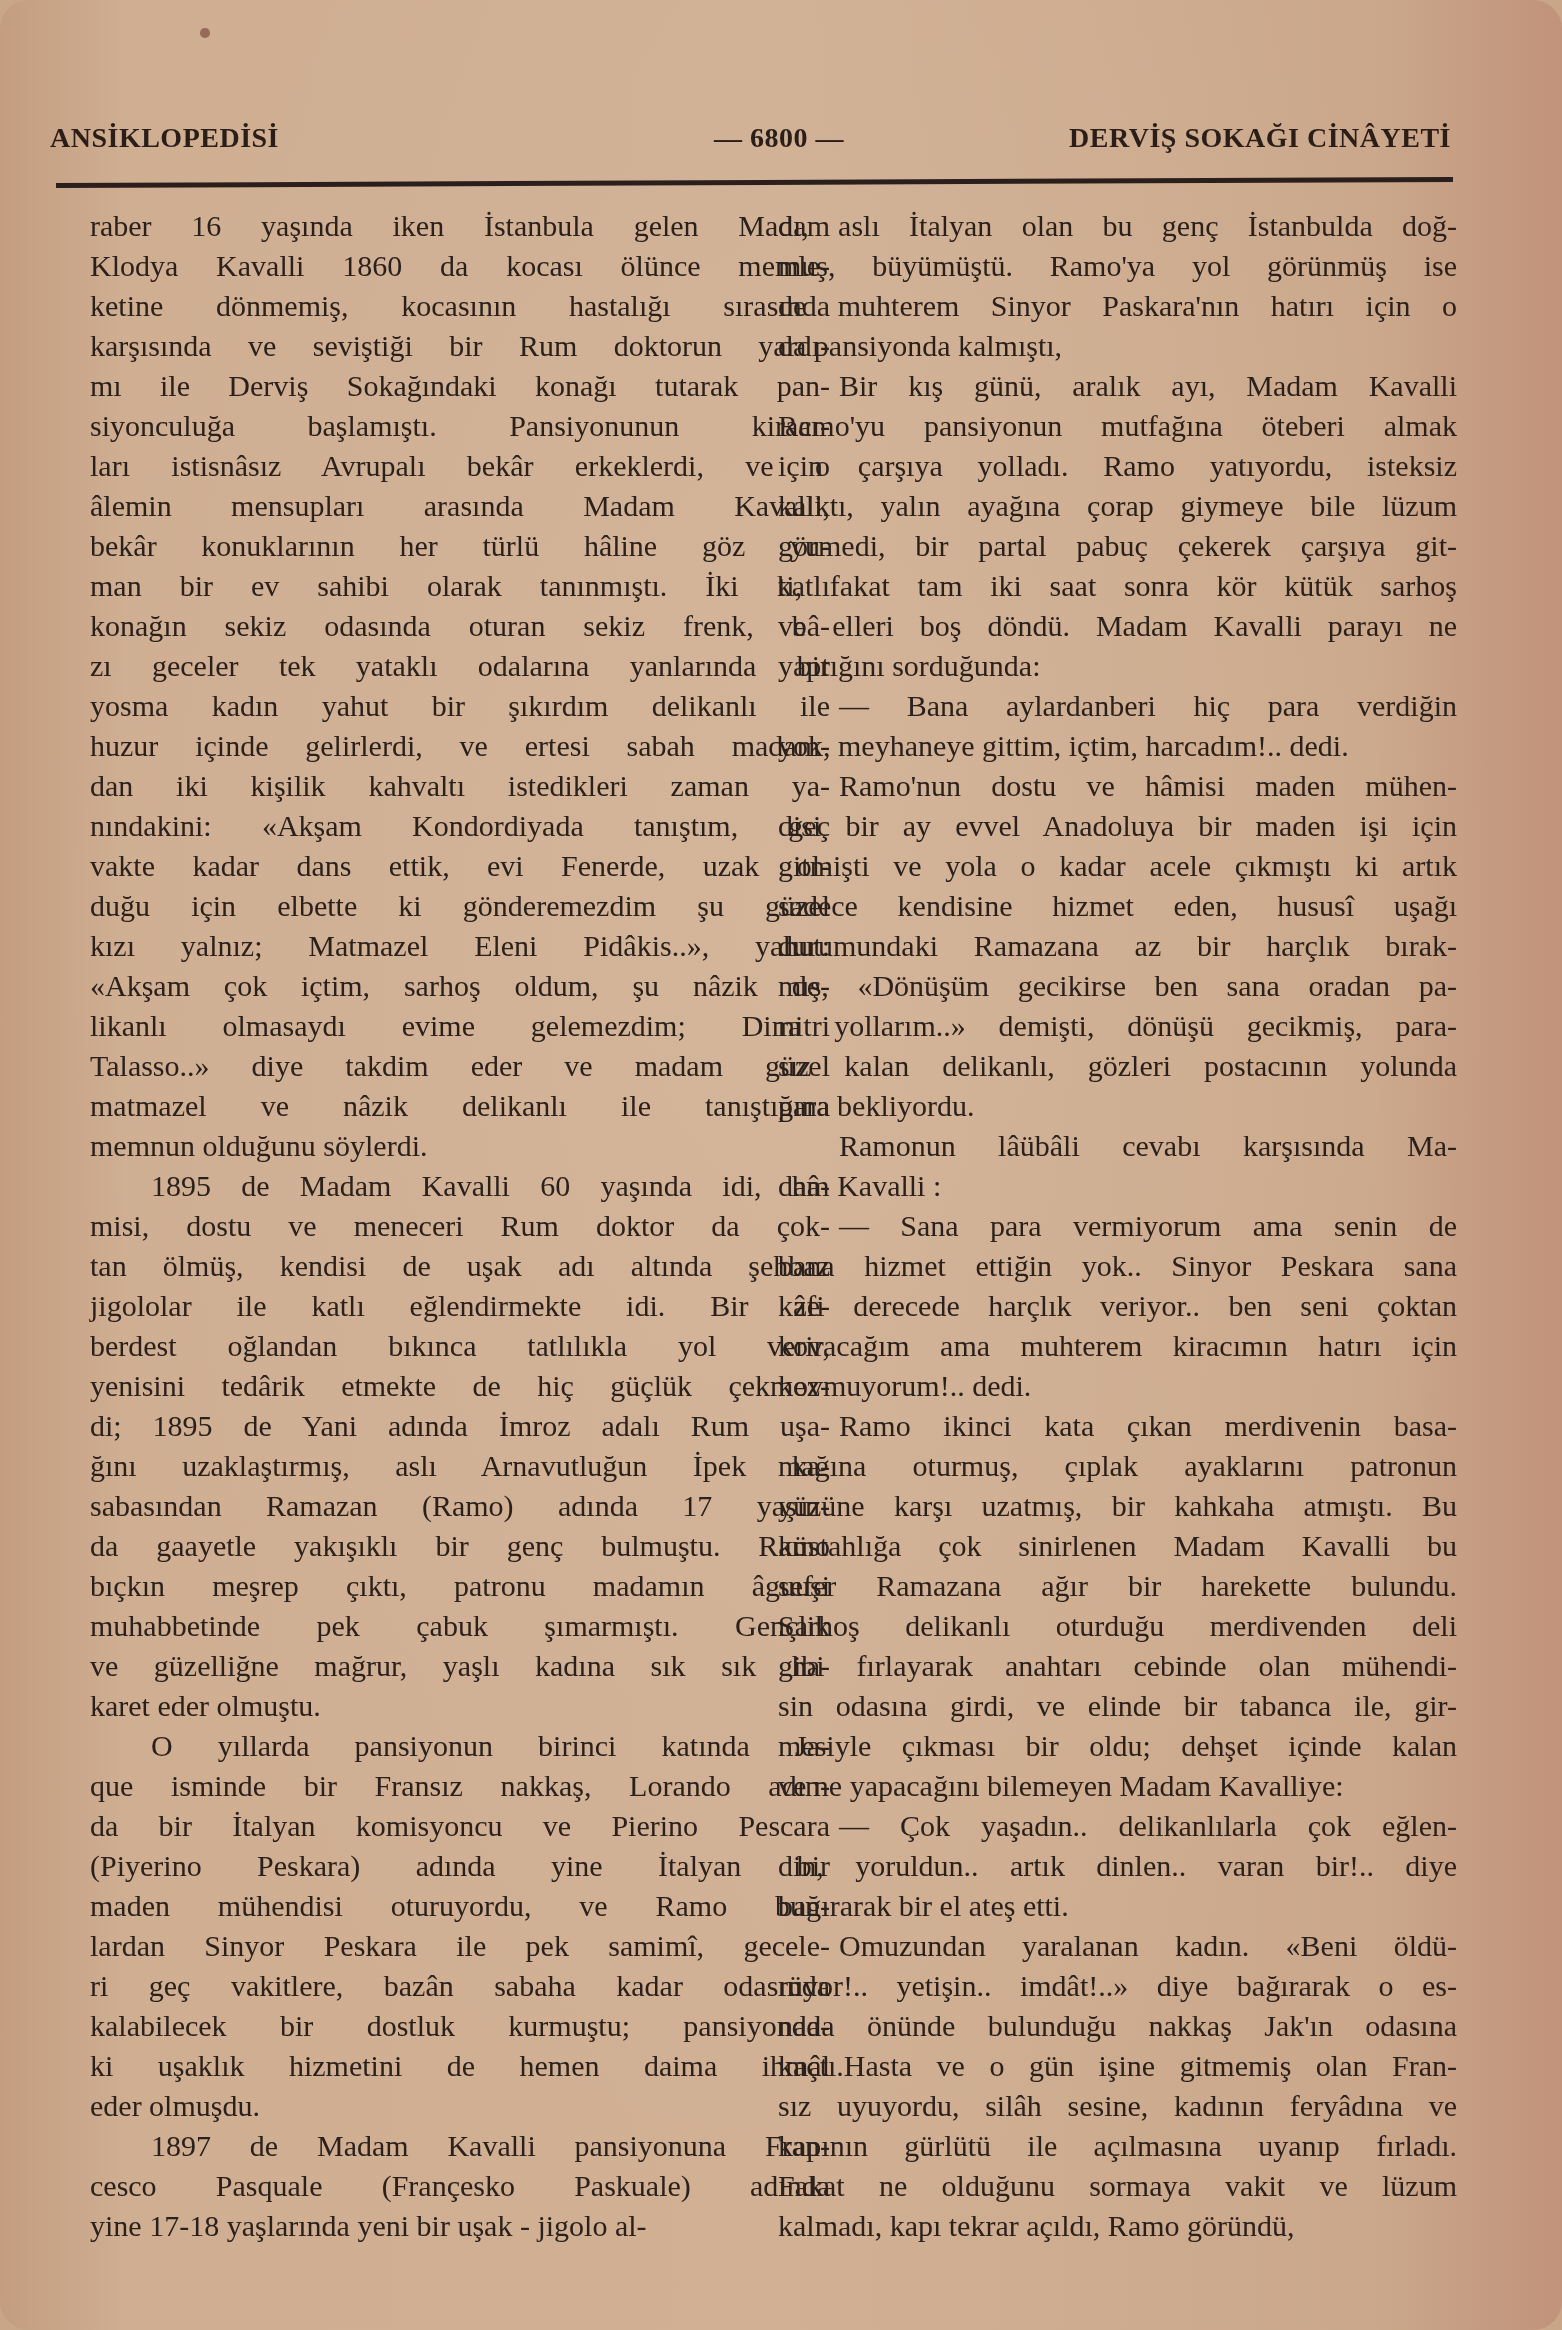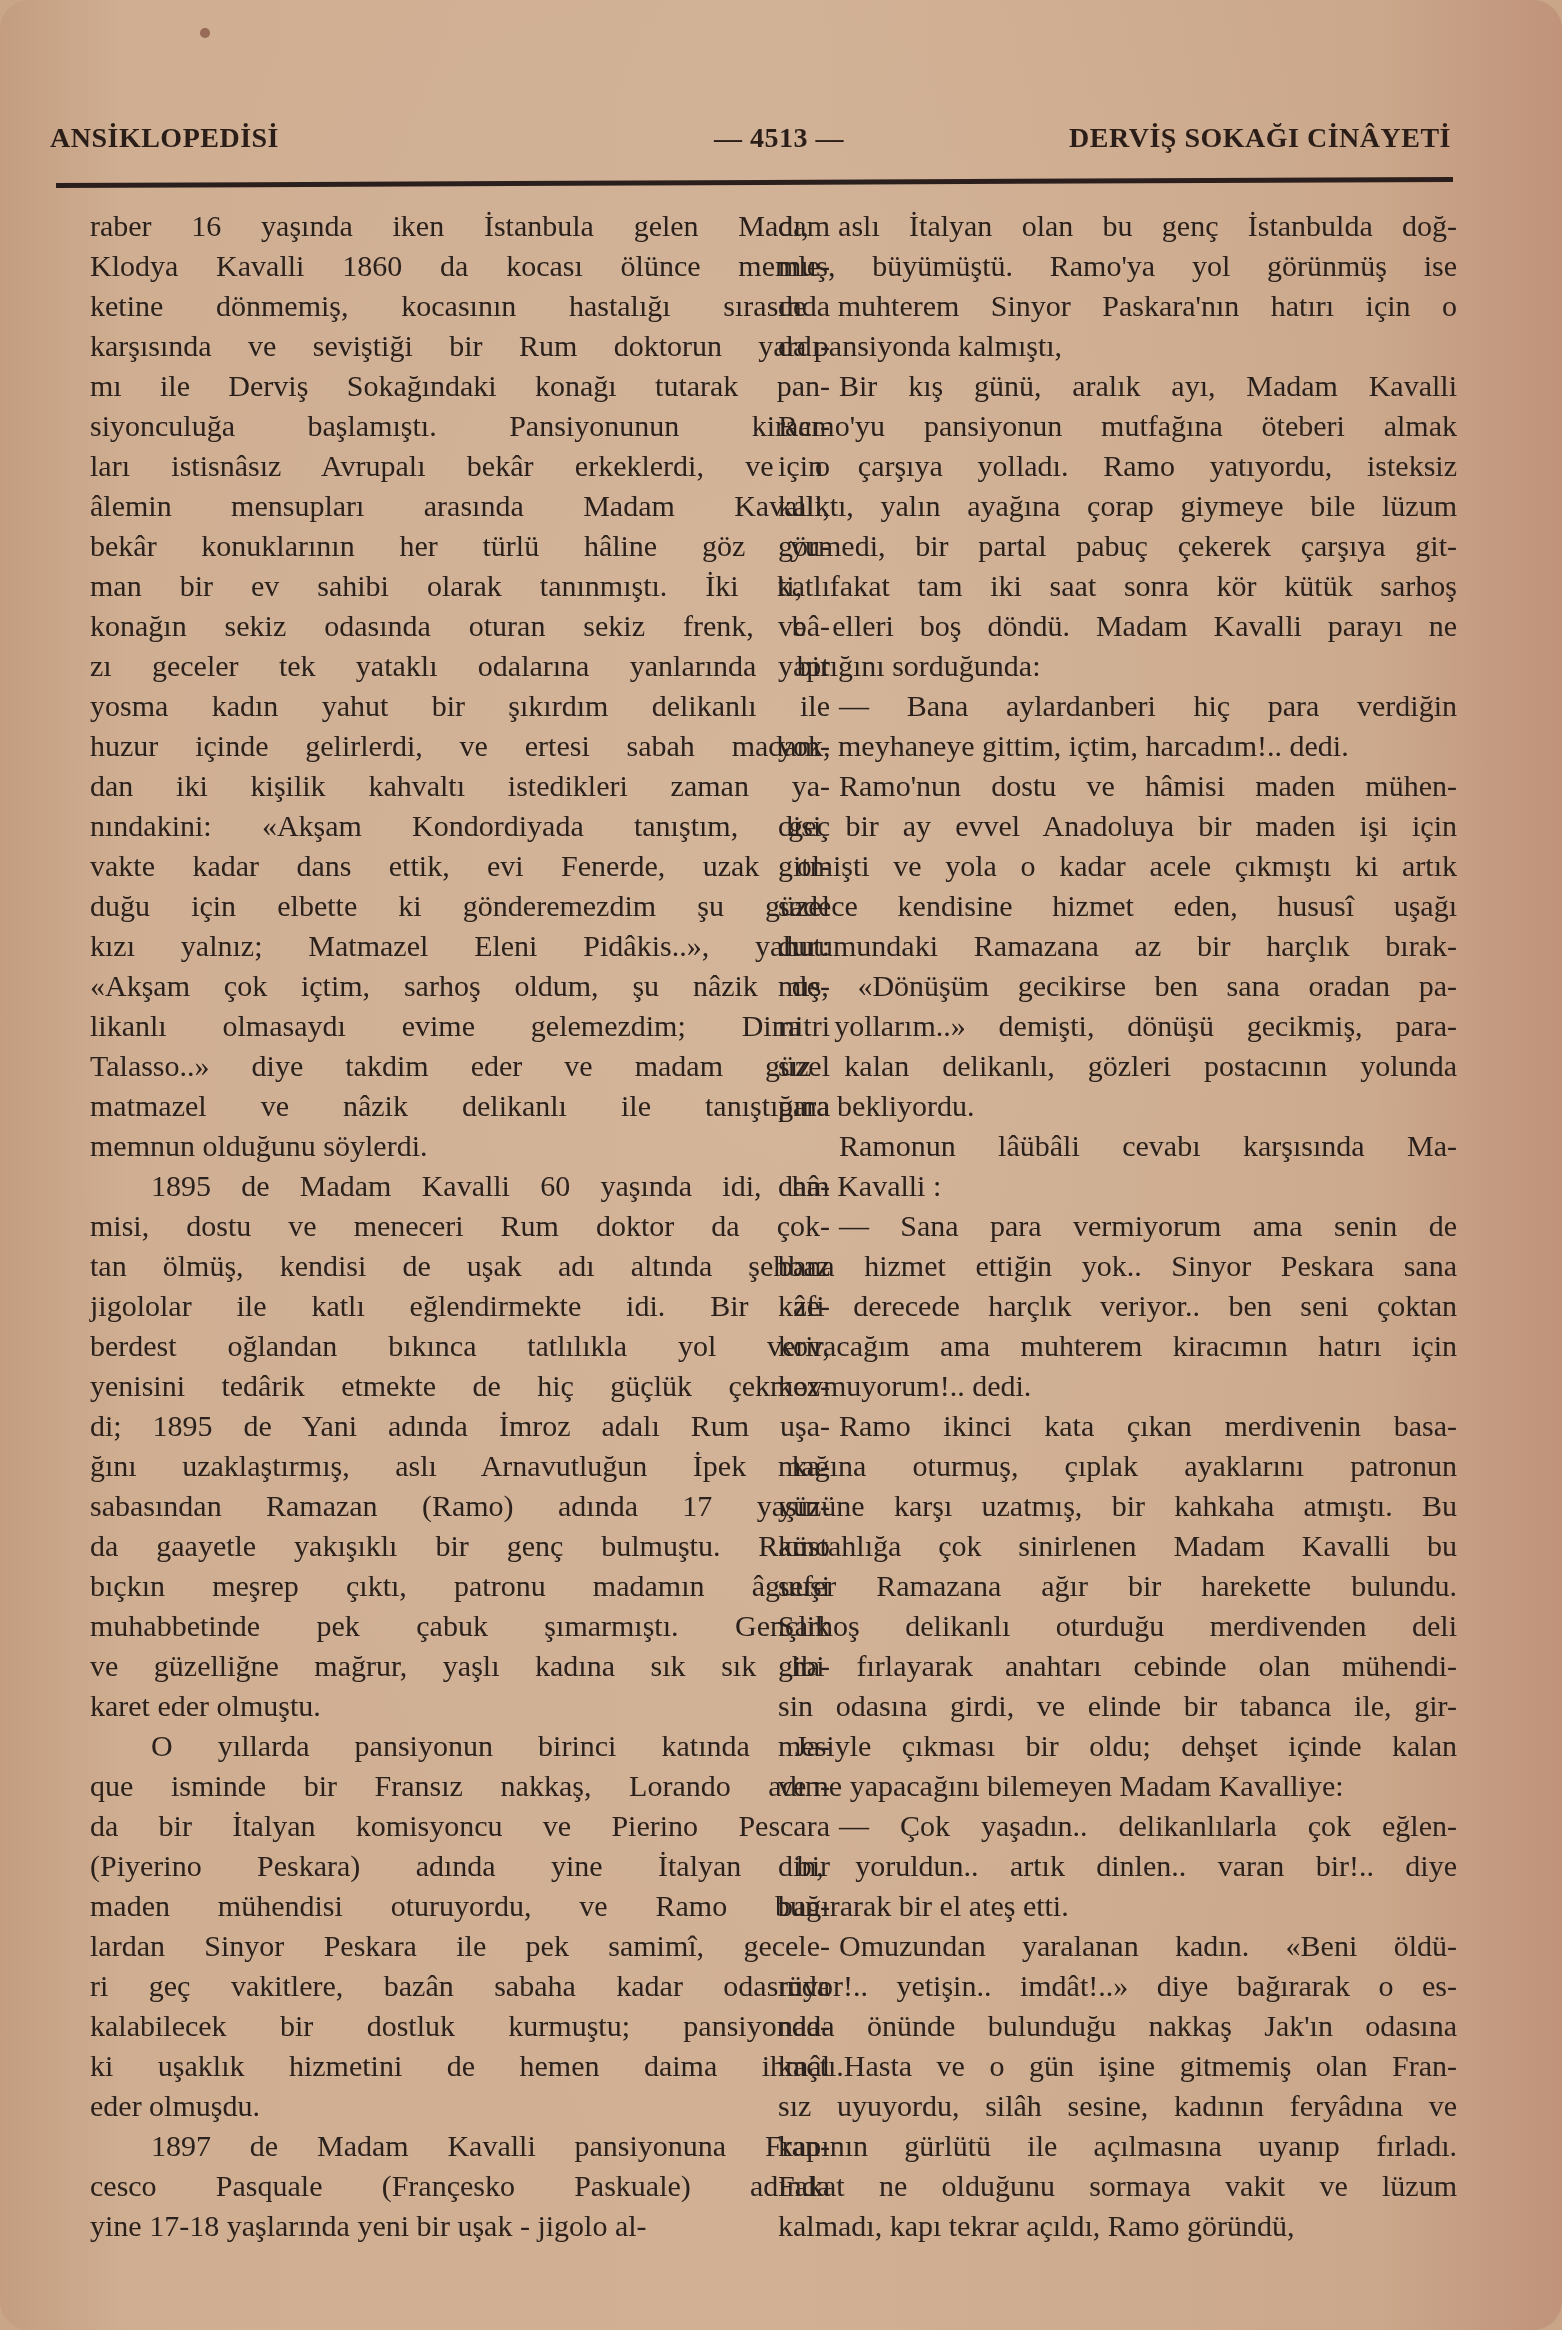--- a/index.html
+++ b/index.html
@@ -75,21 +75,21 @@
     .line.indent { padding-left: 61px; }
   </style>
 </head>
 <body>
 
 <div class="page">
   <div class="spot"></div>
 
   <div class="header">
     <span class="left">ANSİKLOPEDİSİ</span>
-    <span class="center">— 4513 —</span>
+    <span class="center">— 6800 —</span>
     <span class="right">DERVİŞ SOKAĞI CİNÂYETİ</span>
   </div>
   <div class="rule"></div>
 
   <div class="column col-left" id="col-left">
       <div>
         <span class="line">raber 16 yaşında iken İstanbula gelen Madam</span>
         <span class="line">Klodya Kavalli 1860 da kocası ölünce memle-</span>
         <span class="line">ketine dönmemiş, kocasının hastalığı sırasında</span>
         <span class="line">karşısında ve seviştiği bir Rum doktorun yardı-</span>

